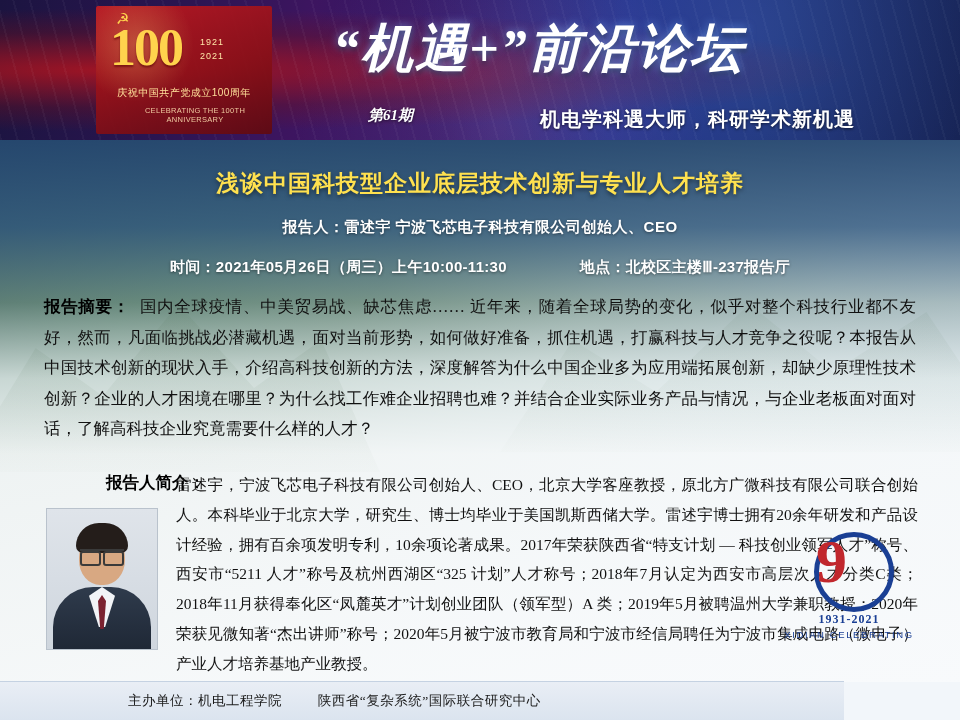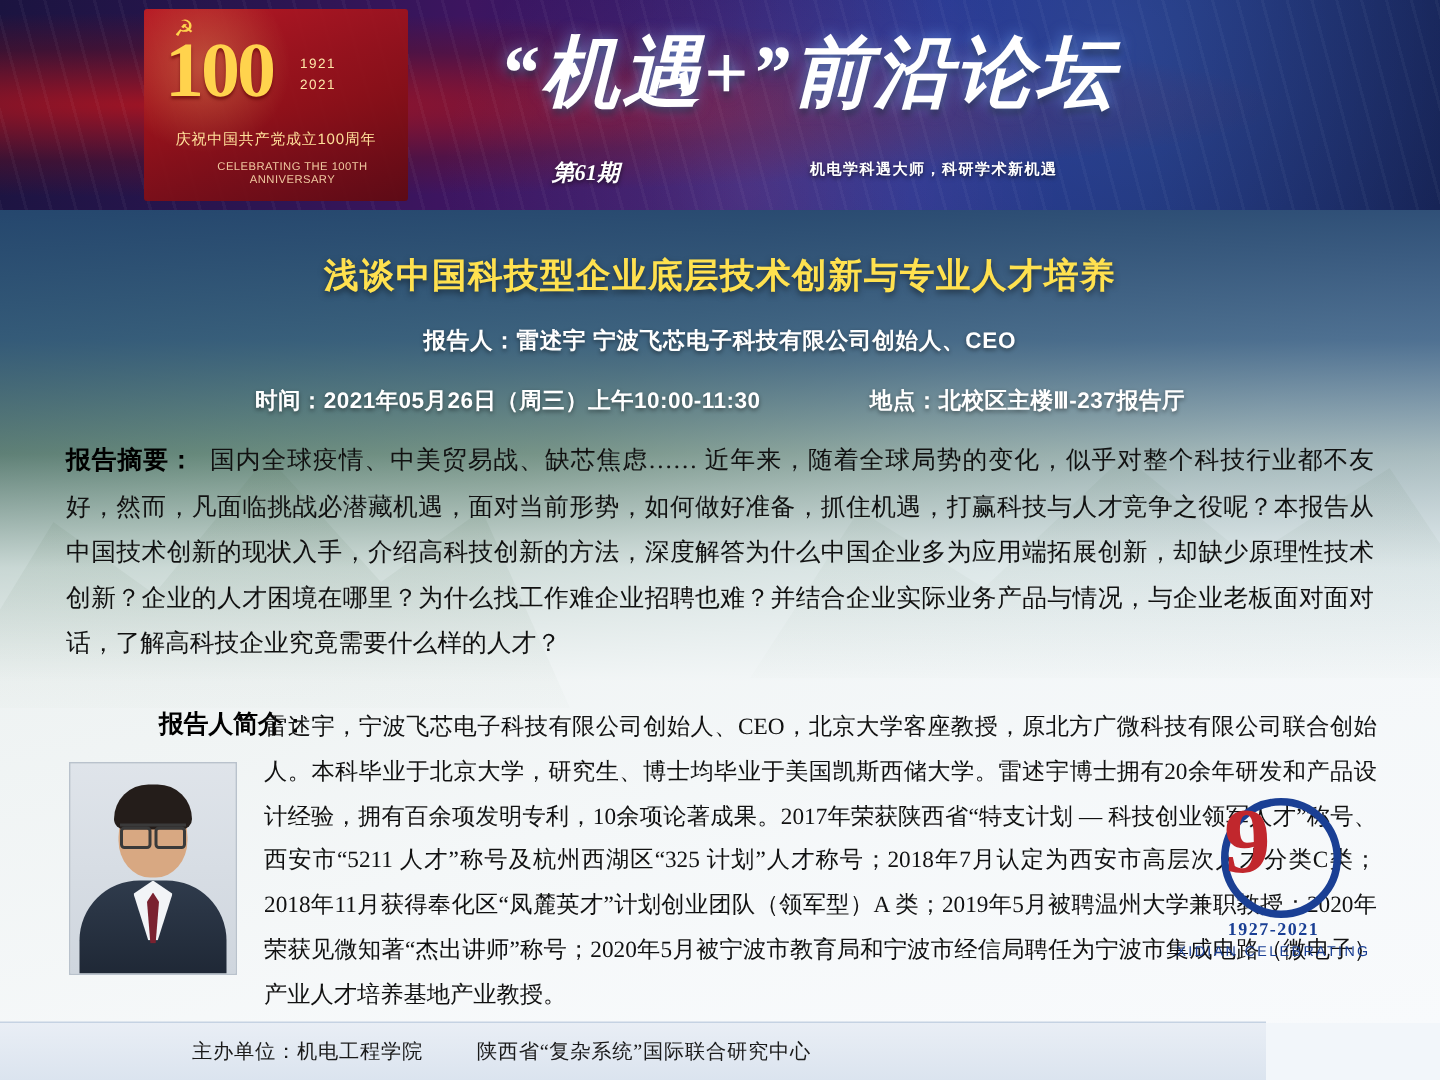--- a/index.html
+++ b/index.html
@@ -136,21 +136,21 @@
     font-size: 15px;
     font-weight: bold;
     color: #ffffff;
     text-shadow: 0 1px 3px rgba(0,0,0,0.6);
     z-index: 4;
   }
   .header-sub {
     position: absolute;
     left: 540px;
     top: 106px;
-    font-size: 10px;
+    font-size: 20px;
     font-weight: bold;
     color: #ffffff;
     letter-spacing: 1px;
     text-shadow: 0 1px 3px rgba(0,0,0,0.6);
     z-index: 4;
   }
 
   
   .body-area {
     position: relative;
@@ -461,21 +461,21 @@
       <div class="glasses"></div>
     </div>
 
     <div class="bio-text">雷述宇，宁波飞芯电子科技有限公司创始人、CEO，北京大学客座教授，原北方广微科技有限公司联合创始人。本科毕业于北京大学，研究生、博士均毕业于美国凯斯西储大学。雷述宇博士拥有20余年研发和产品设计经验，拥有百余项发明专利，10余项论著成果。2017年荣获陕西省“特支计划 — 科技创业领军人才”称号、西安市“5211 人才”称号及杭州西湖区“325 计划”人才称号；2018年7月认定为西安市高层次人才分类C类；2018年11月获得奉化区“凤麓英才”计划创业团队（领军型）A 类；2019年5月被聘温州大学兼职教授；2020年荣获见微知著“杰出讲师”称号；2020年5月被宁波市教育局和宁波市经信局聘任为宁波市集成电路（微电子）产业人才培养基地产业教授。</div>
 
     <div class="xd-logo">
       <div class="xd-mark">
         <div class="ring"></div>
         <div class="nine">9</div>
       </div>
-      <div class="xd-years">1927-2021</div>
+      <div class="xd-years">1931-2021</div>
       <div class="xd-en">XIDIAN CELEBRATING</div>
     </div>
   </div>
 
   <div class="footer">
     <div class="footer-text">
       <span>主办单位：机电工程学院</span>
       <span class="sp"></span>
       <span>陕西省“复杂系统”国际联合研究中心</span>
     </div>

